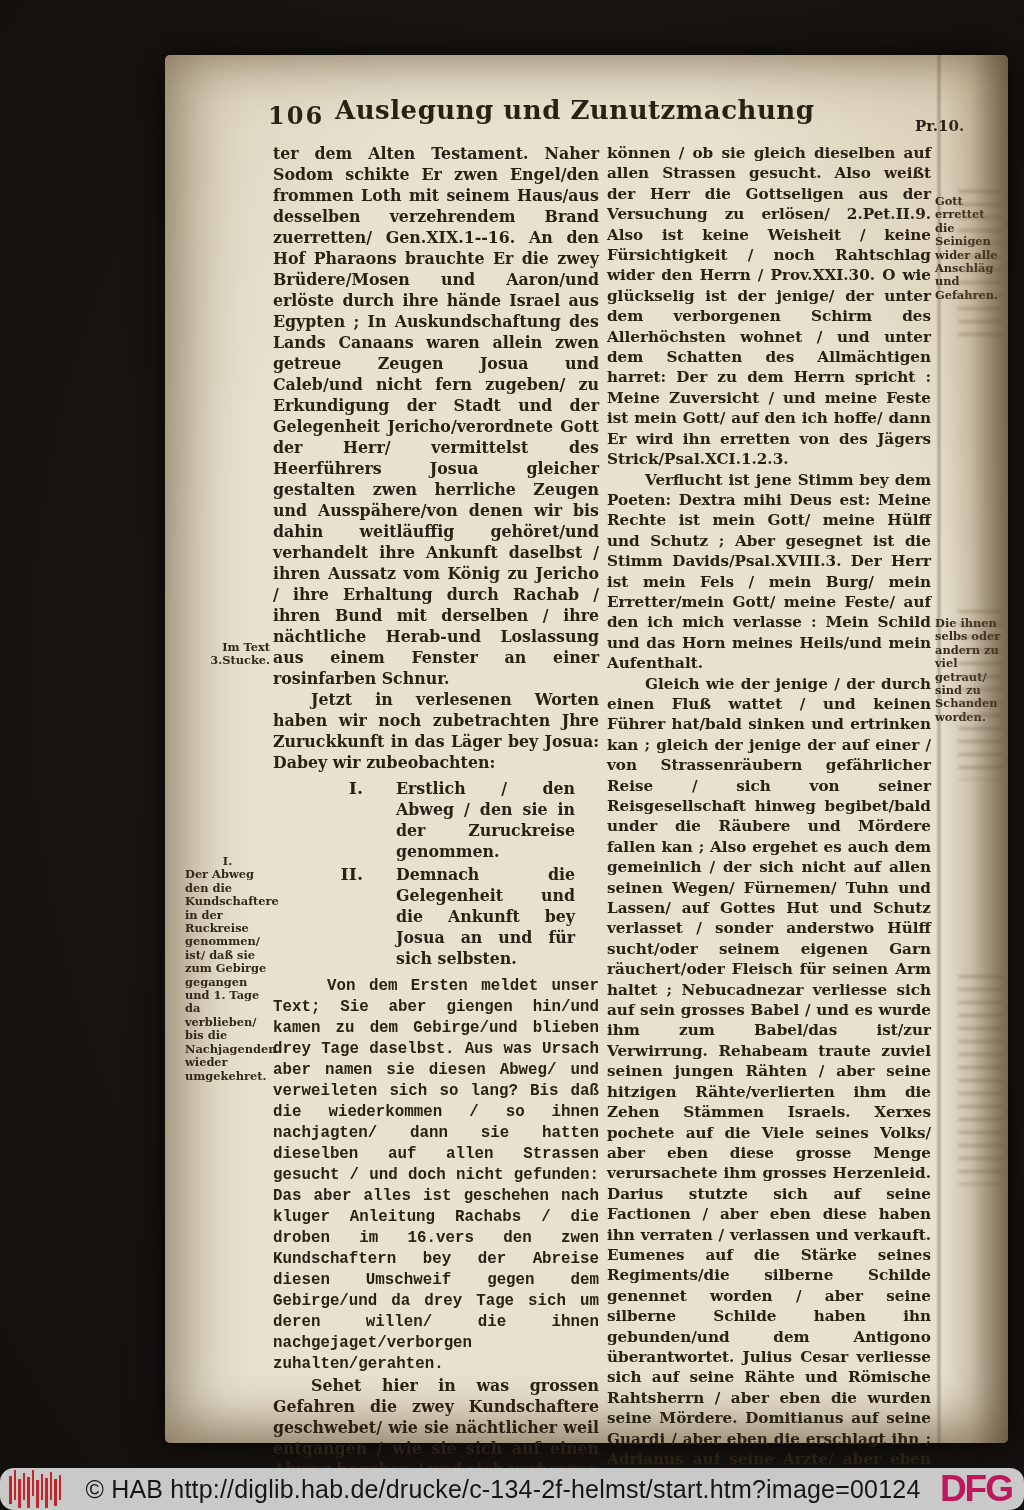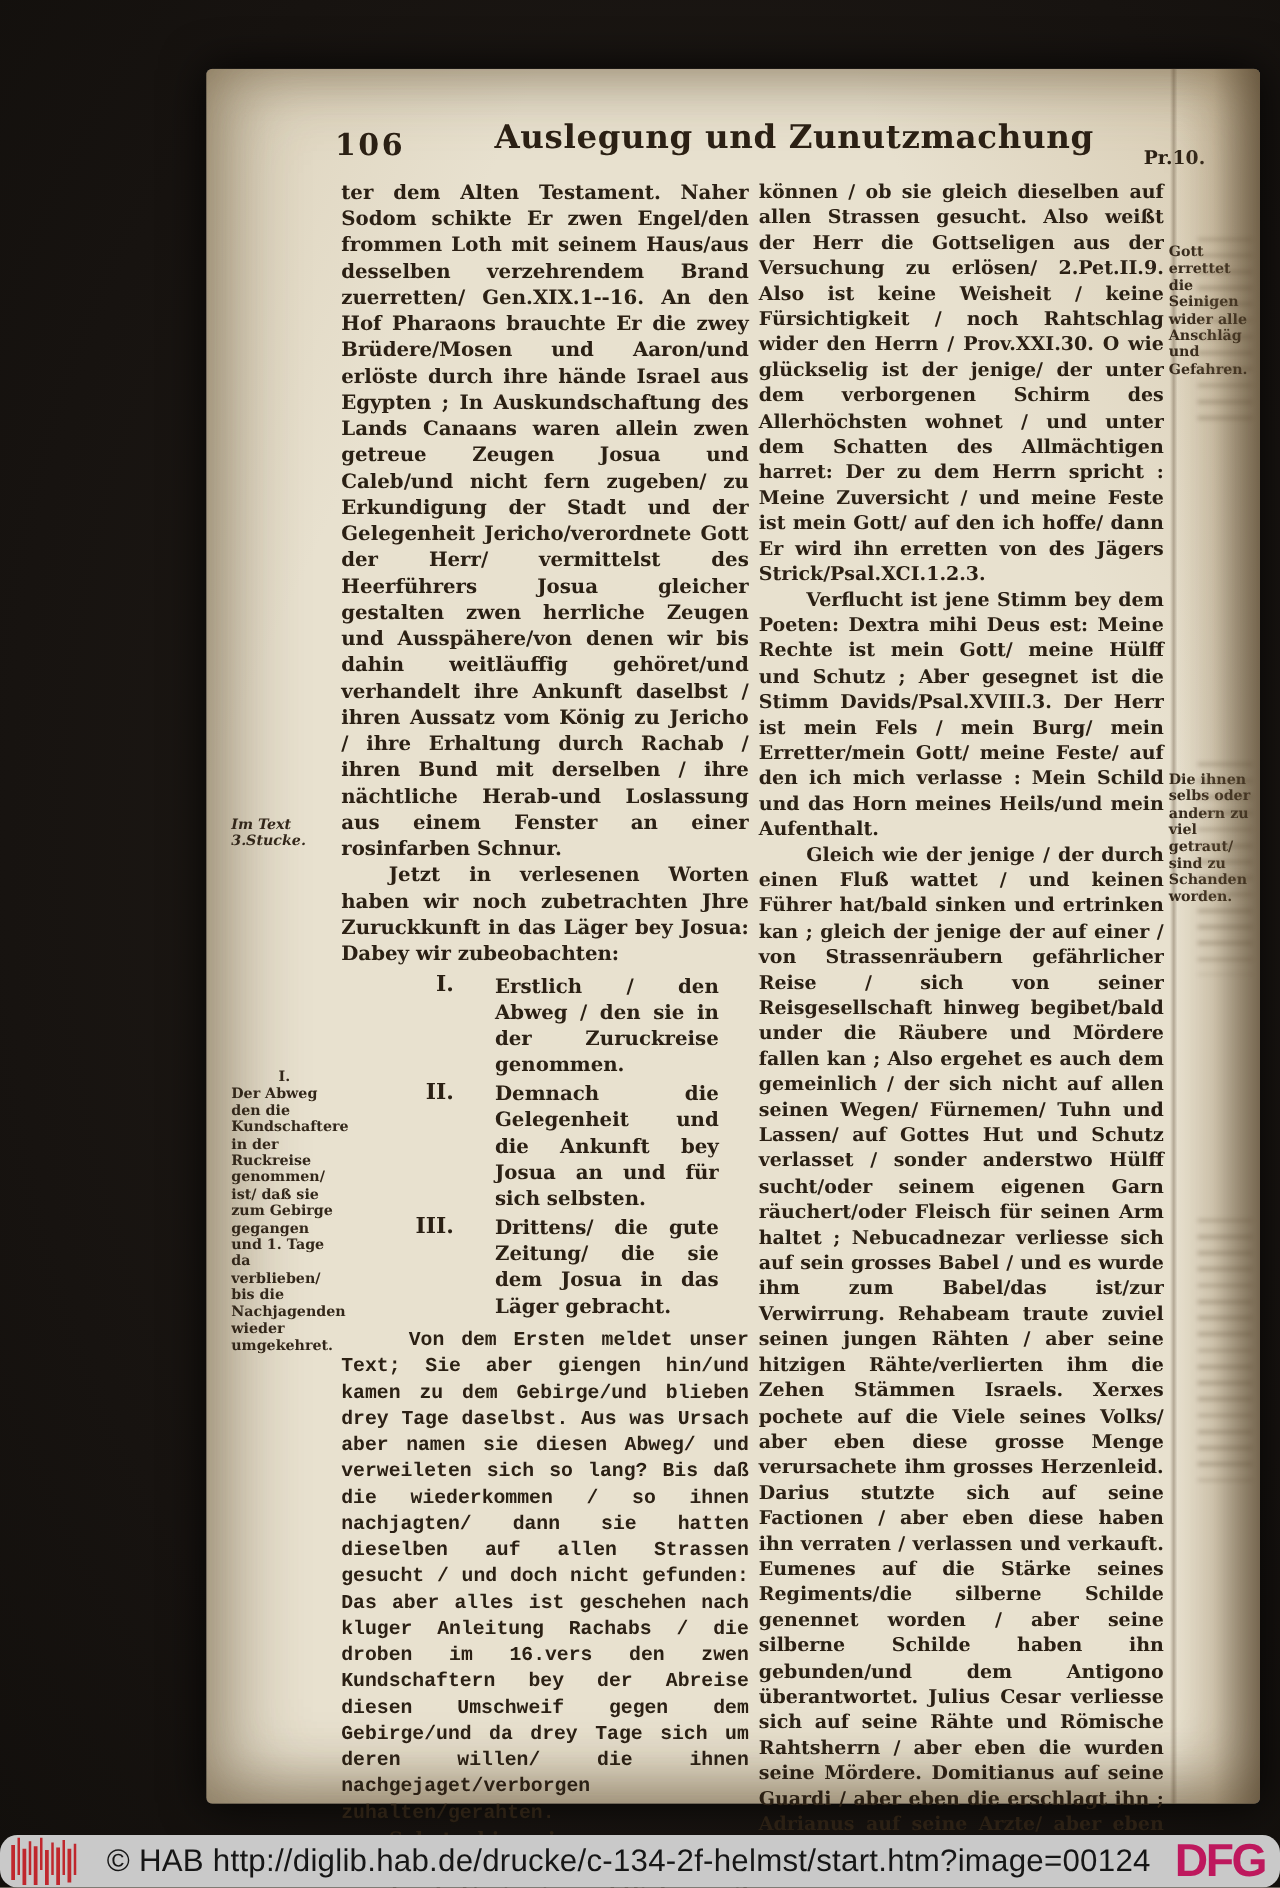--- a/index.html
+++ b/index.html
@@ -20,42 +20,42 @@
     border-radius:5px;
     box-shadow:
       0 0 35px rgba(0,0,0,.85),
       inset 0 0 70px rgba(110,88,55,.30),
       inset 28px 0 55px rgba(95,75,48,.28),
       inset -14px 0 40px rgba(95,75,48,.30),
       inset 0 -20px 45px rgba(95,75,48,.25);
     color:#2b2014;
   }
   .pageno{position:absolute;left:103px;top:46px;font-size:24px;font-weight:700;letter-spacing:2px;}
-  .running-title{position:absolute;left:170px;top:40px;width:540px;text-align:right;
+  .running-title{position:absolute;left:170px;top:40px;width:540px;text-align:left;
     font-size:26px;font-weight:700;letter-spacing:.5px;}
   .sig{position:absolute;left:750px;top:62px;font-size:15px;font-weight:700;}
   
   .bodycol{position:absolute;top:88px;font-weight:700;text-align:justify;}
   .col-l{left:108px;width:326px;font-size:15.8px;line-height:21px;}
   .col-r{left:442px;width:324px;font-size:15.2px;line-height:20.4px;}
   .bodycol p{margin:0;}
   .ind{text-indent:38px;}
   .ind-lg{text-indent:54px;font-family:Liberation Mono, monospace;}
   
   .numlist{margin:5px 0 7px 50px;width:252px;}
   .numlist .row{display:flex;margin-bottom:2px;}
   .numlist .num{flex:0 0 40px;text-align:right;padding-right:9px;font-size:17.5px;}
   .numlist .txt{flex:1;text-align:justify;margin-left:24px;}
   
   .mnote{position:absolute;font-weight:700;font-size:11.4px;line-height:13.4px;
     text-align:left;color:#33271a;}
   .mnote .mnum{display:block;text-align:center;}
   .mn-l{left:20px;width:85px;}
   .mn-r{left:770px;width:66px;}
-  .mn-l1{top:598px;text-align:left;padding-right:6px;font-style:italic;}
+  .mn-l1{top:586px;text-align:right;padding-right:6px;}
   .mn-l2{top:800px;}
   .mn-r1{top:140px;}
   .mn-r2{top:562px;}
   
   .edge{position:absolute;right:0;top:0;width:68px;height:100%;border-radius:0 5px 5px 0;
     background:linear-gradient(to right, rgba(0,0,0,0) 0%, rgba(140,115,78,.20) 45%, rgba(75,58,36,.55) 100%);}
   .crease{position:absolute;right:66px;top:0;width:6px;height:100%;
     background:linear-gradient(to right, rgba(0,0,0,0), rgba(80,62,40,.35), rgba(0,0,0,0));}
   .bleed{position:absolute;width:44px;right:6px;opacity:.5;filter:blur(1.6px);
     background:repeating-linear-gradient(to bottom, rgba(92,75,52,.55) 0 3px, rgba(0,0,0,0) 3px 13px);}
@@ -94,24 +94,20 @@
       <p class="ind">Jetzt in verlesenen Worten haben wir noch zubetrachten Jhre Zuruckkunft in das Läger bey Josua: Dabey wir zubeobachten:</p>
       <div class="numlist">
         <div class="row">
           <span class="num">I.</span>
           <span class="txt">Erstlich / den Abweg / den sie in der Zuruckreise genommen.</span>
         </div>
         <div class="row">
           <span class="num">II.</span>
           <span class="txt">Demnach die Gelegenheit und die Ankunft bey Josua an und für sich selbsten.</span>
         </div>
-        <div class="row">
-          <span class="num">III.</span>
-          <span class="txt">Drittens/ die gute Zeitung/ die sie dem Josua in das Läger gebracht.</span>
-        </div>
       </div>
       <p class="ind-lg">Von dem Ersten meldet unser Text; Sie aber giengen hin/und kamen zu dem Gebirge/und blieben drey Tage daselbst. Aus was Ursach aber namen sie diesen Abweg/ und verweileten sich so lang? Bis daß die wiederkommen / so ihnen nachjagten/ dann sie hatten dieselben auf allen Strassen gesucht / und doch nicht gefunden: Das aber alles ist geschehen nach kluger Anleitung Rachabs / die droben im 16.vers den zwen Kundschaftern bey der Abreise diesen Umschweif gegen dem Gebirge/und da drey Tage sich um deren willen/ die ihnen nachgejaget/verborgen zuhalten/gerahten.</p>
       <p class="ind">Sehet hier in was grossen Gefahren die zwey Kundschaftere geschwebet/ wie sie nächtlicher weil entgangen / wie sie sich auf einen Abweg begeben / und sich verbergen müssen an einem Gebirge/und wie ihre Nachjägere ungeschafter Sachen wieder zuruckkommen / sie keines wegs erhaschen und ausfinden</p>
     </div>
 
     <div class="bodycol col-r">
       <p>können / ob sie gleich dieselben auf allen Strassen gesucht. Also weißt der Herr die Gottseligen aus der Versuchung zu erlösen/ 2.Pet.II.9. Also ist keine Weisheit / keine Fürsichtigkeit / noch Rahtschlag wider den Herrn / Prov.XXI.30. O wie glückselig ist der jenige/ der unter dem verborgenen Schirm des Allerhöchsten wohnet / und unter dem Schatten des Allmächtigen harret: Der zu dem Herrn spricht : Meine Zuversicht / und meine Feste ist mein Gott/ auf den ich hoffe/ dann Er wird ihn erretten von des Jägers Strick/Psal.XCI.1.2.3.</p>
       <p class="ind">Verflucht ist jene Stimm bey dem Poeten: Dextra mihi Deus est: Meine Rechte ist mein Gott/ meine Hülff und Schutz ; Aber gesegnet ist die Stimm Davids/Psal.XVIII.3. Der Herr ist mein Fels / mein Burg/ mein Erretter/mein Gott/ meine Feste/ auf den ich mich verlasse : Mein Schild und das Horn meines Heils/und mein Aufenthalt.</p>
       <p class="ind">Gleich wie der jenige / der durch einen Fluß wattet / und keinen Führer hat/bald sinken und ertrinken kan ; gleich der jenige der auf einer / von Strassenräubern gefährlicher Reise / sich von seiner Reisgesellschaft hinweg begibet/bald under die Räubere und Mördere fallen kan ; Also ergehet es auch dem gemeinlich / der sich nicht auf allen seinen Wegen/ Fürnemen/ Tuhn und Lassen/ auf Gottes Hut und Schutz verlasset / sonder anderstwo Hülff sucht/oder seinem eigenen Garn räuchert/oder Fleisch für seinen Arm haltet ; Nebucadnezar verliesse sich auf sein grosses Babel / und es wurde ihm zum Babel/das ist/zur Verwirrung. Rehabeam traute zuviel seinen jungen Rähten / aber seine hitzigen Rähte/verlierten ihm die Zehen Stämmen Israels. Xerxes pochete auf die Viele seines Volks/ aber eben diese grosse Menge verursachete ihm grosses Herzenleid. Darius stutzte sich auf seine Factionen / aber eben diese haben ihn verraten / verlassen und verkauft. Eumenes auf die Stärke seines Regiments/die silberne Schilde genennet worden / aber seine silberne Schilde haben ihn gebunden/und dem Antigono überantwortet. Julius Cesar verliesse sich auf seine Rähte und Römische Rahtsherrn / aber eben die wurden seine Mördere. Domitianus auf seine Guardi / aber eben die erschlagt ihn ; Adrianus auf seine Arzte/ aber eben die waren sein Untergang. Multitudo medicorum perdidit Adrianum : Die viele der Arzten hat den Kaiser Adrianum verderbet. Alle diese jetzt erzelten lehnten sich</p>
 

